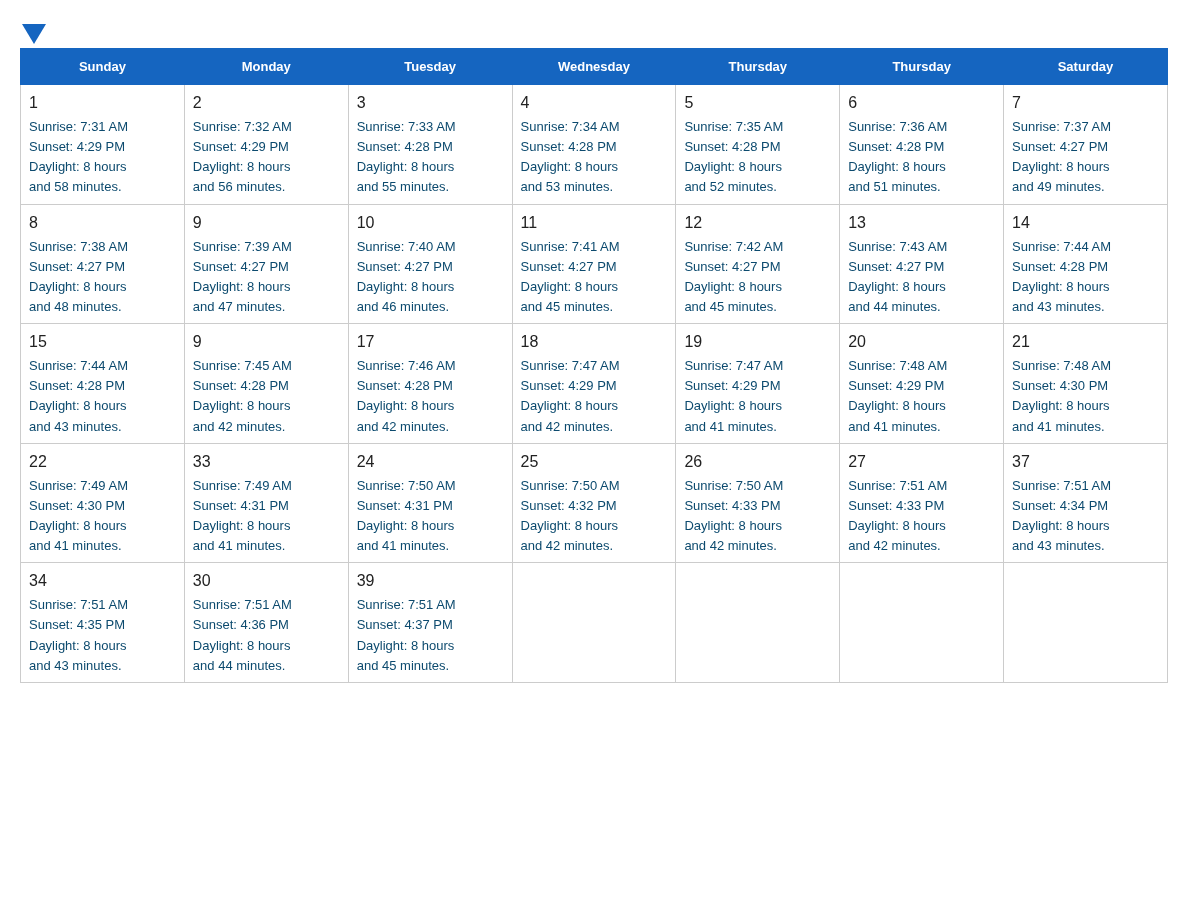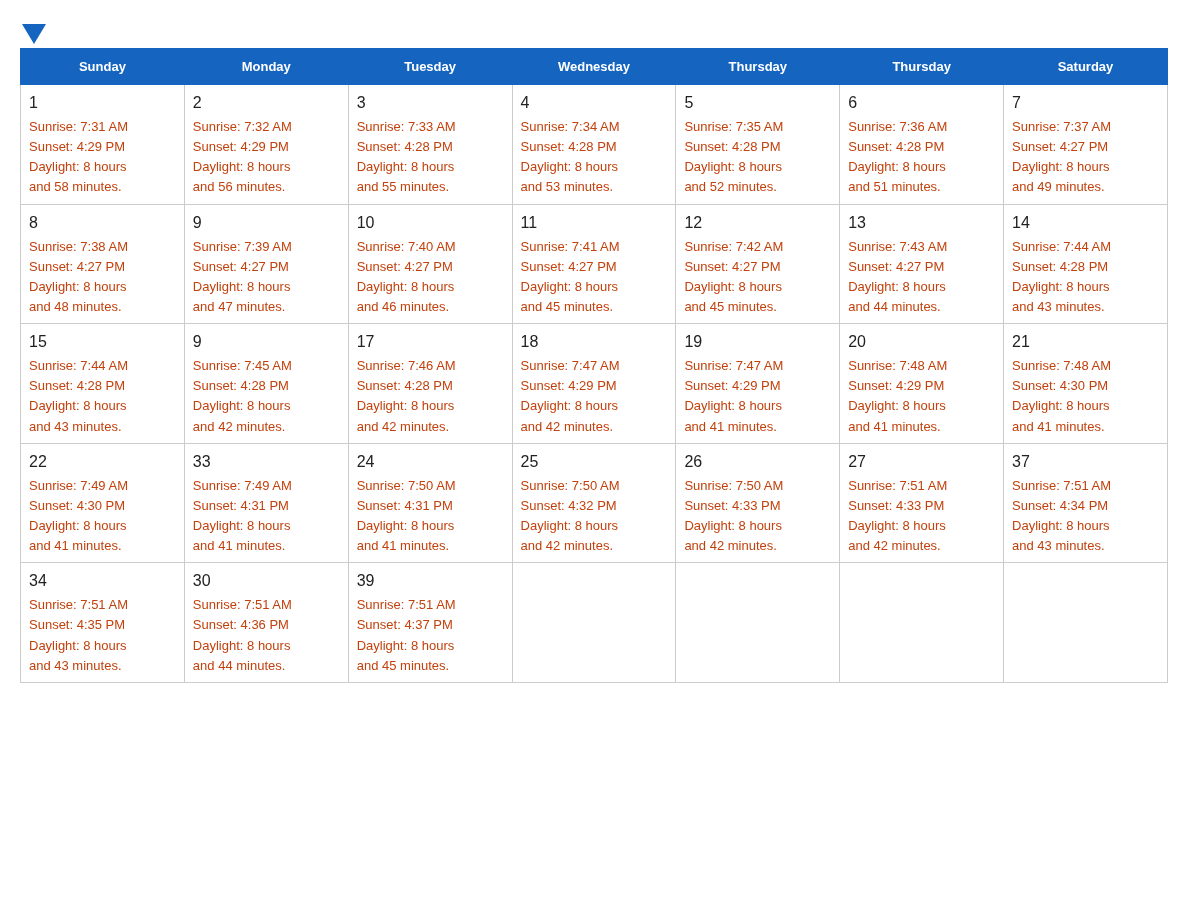--- a/index.html
+++ b/index.html
@@ -56,21 +56,21 @@
     }
     .day-number {
       font-size: 16px;
       font-weight: normal;
       color: #222;
       display: block;
       margin-bottom: 2px;
     }
     .cell-data {
       font-size: 13px;
-      color: #c2410c;
+      color: #0c4a6e;
       line-height: 1.55;
     }
     .logo-wrapper {
       display: flex;
       flex-direction: column;
       align-items: flex-start;
     }
     .logo-line1 {
       display: flex;
       align-items: center;

